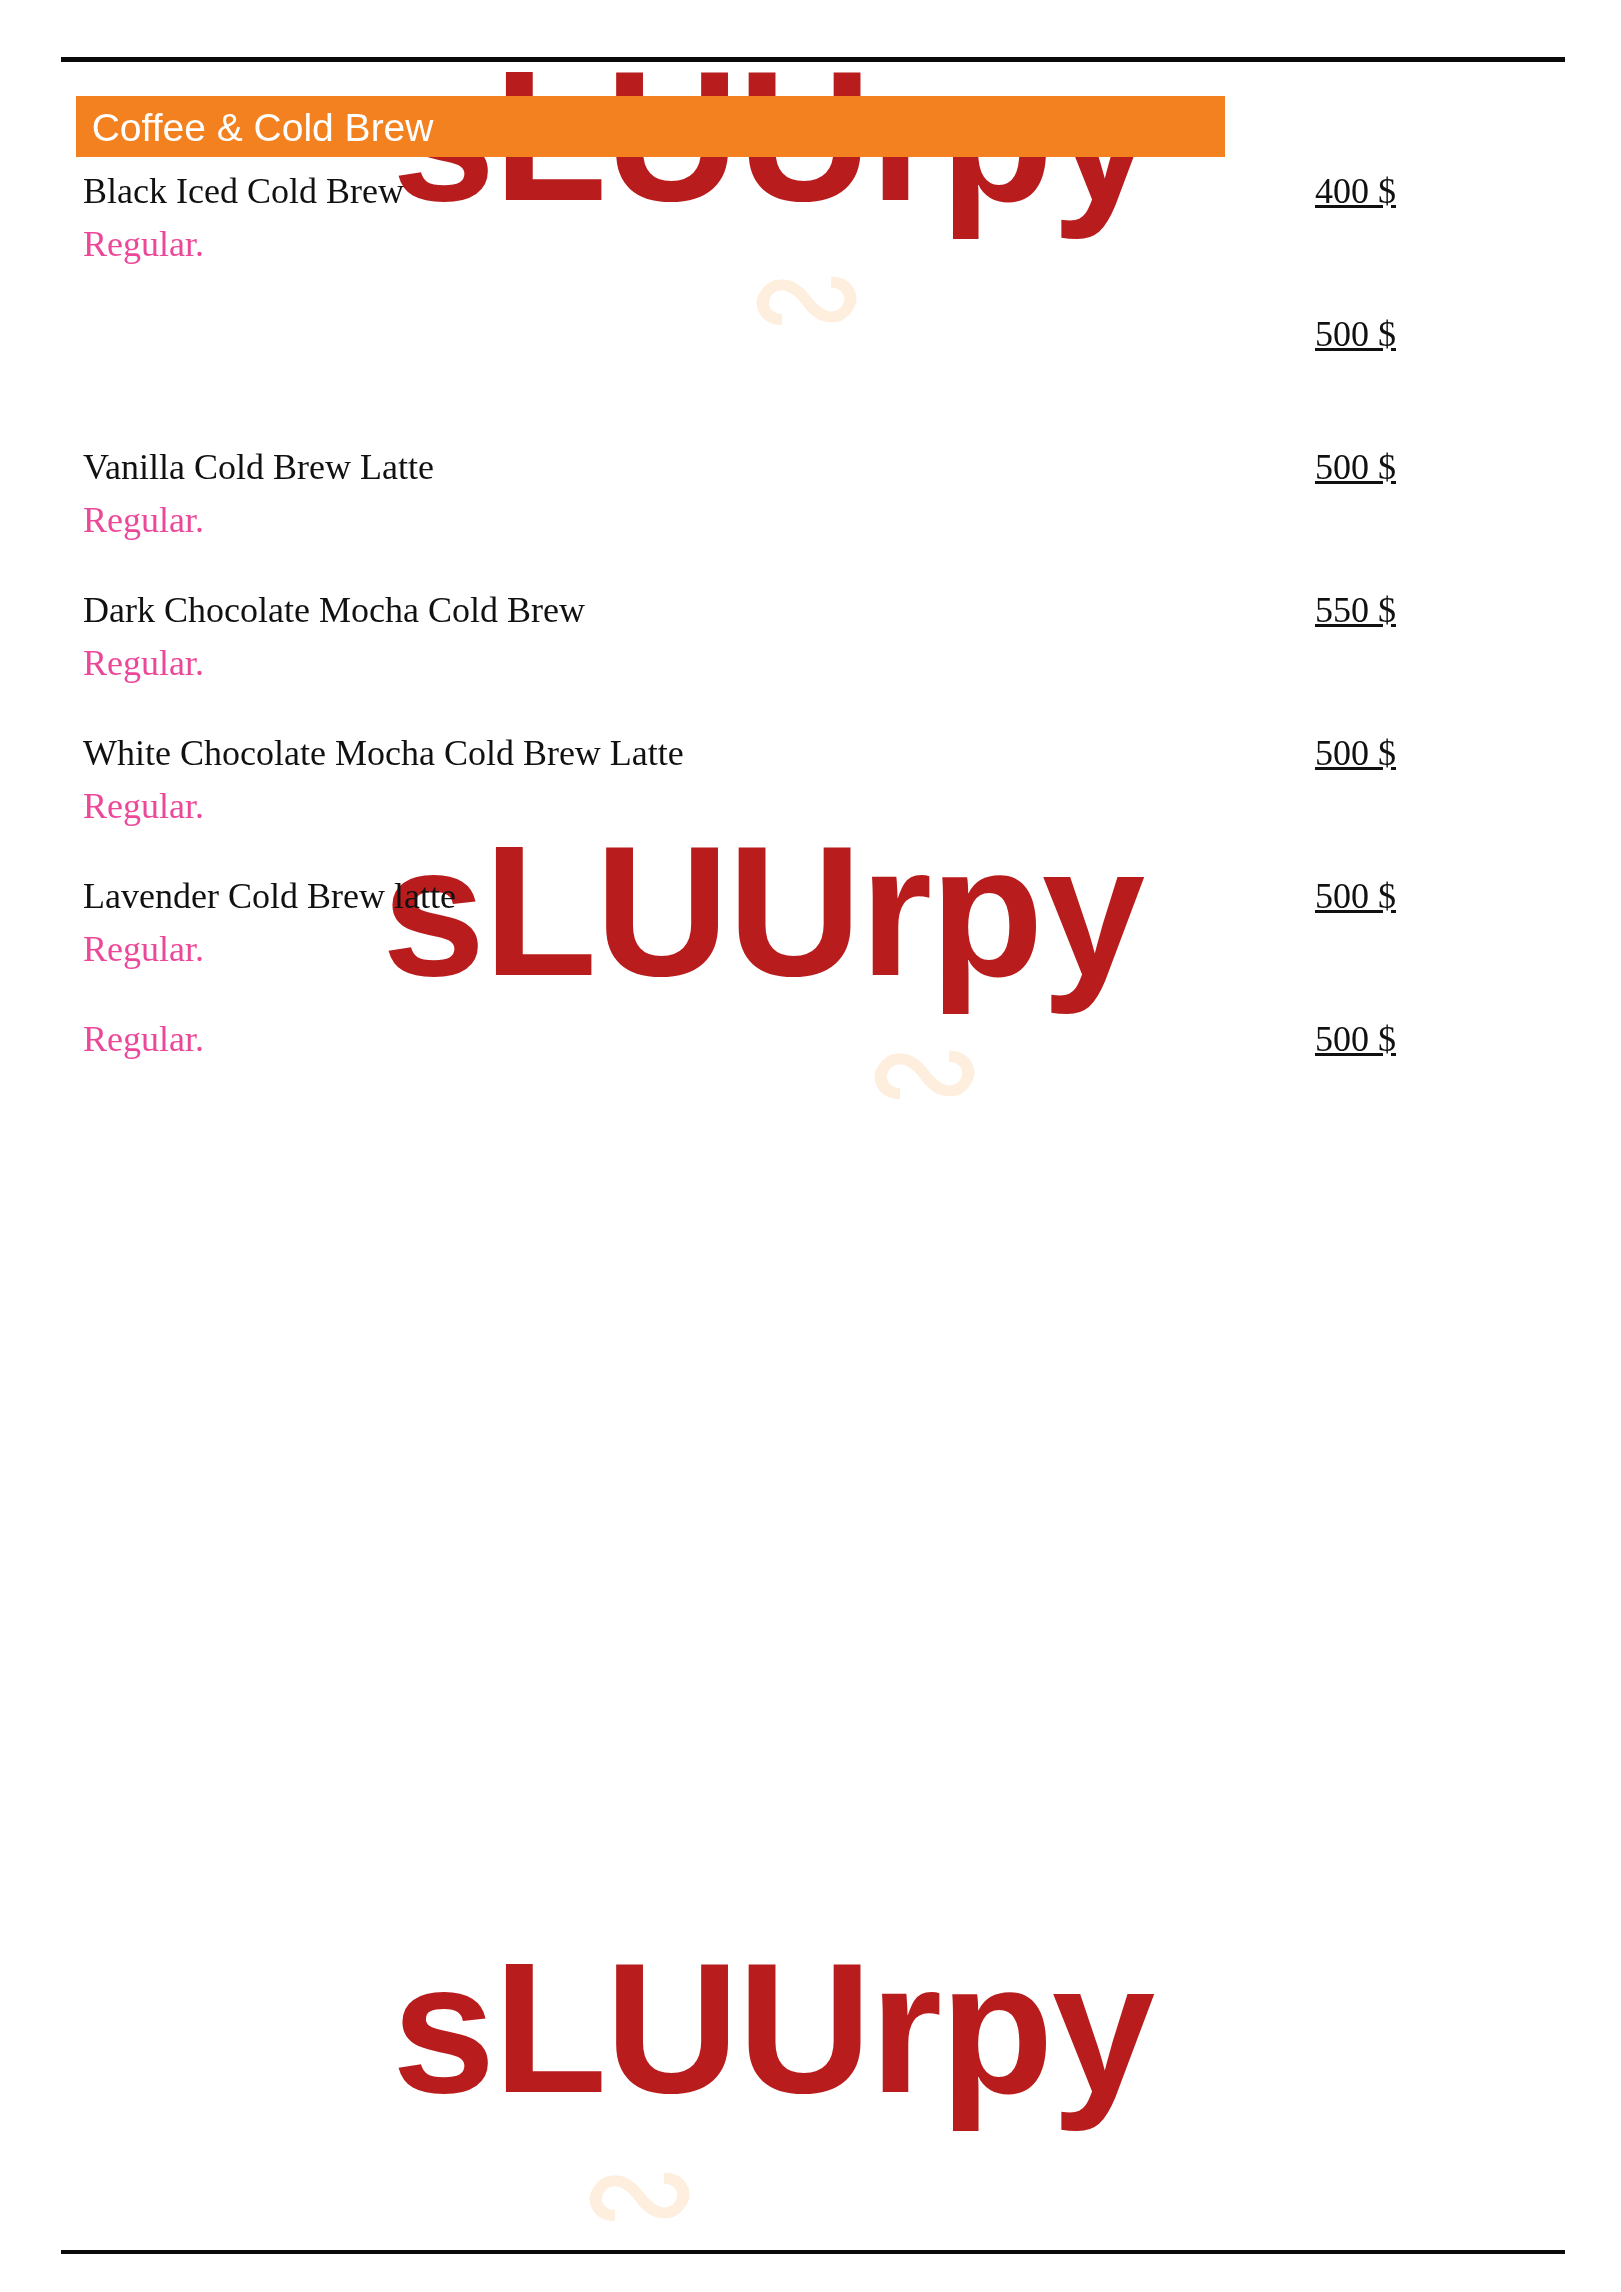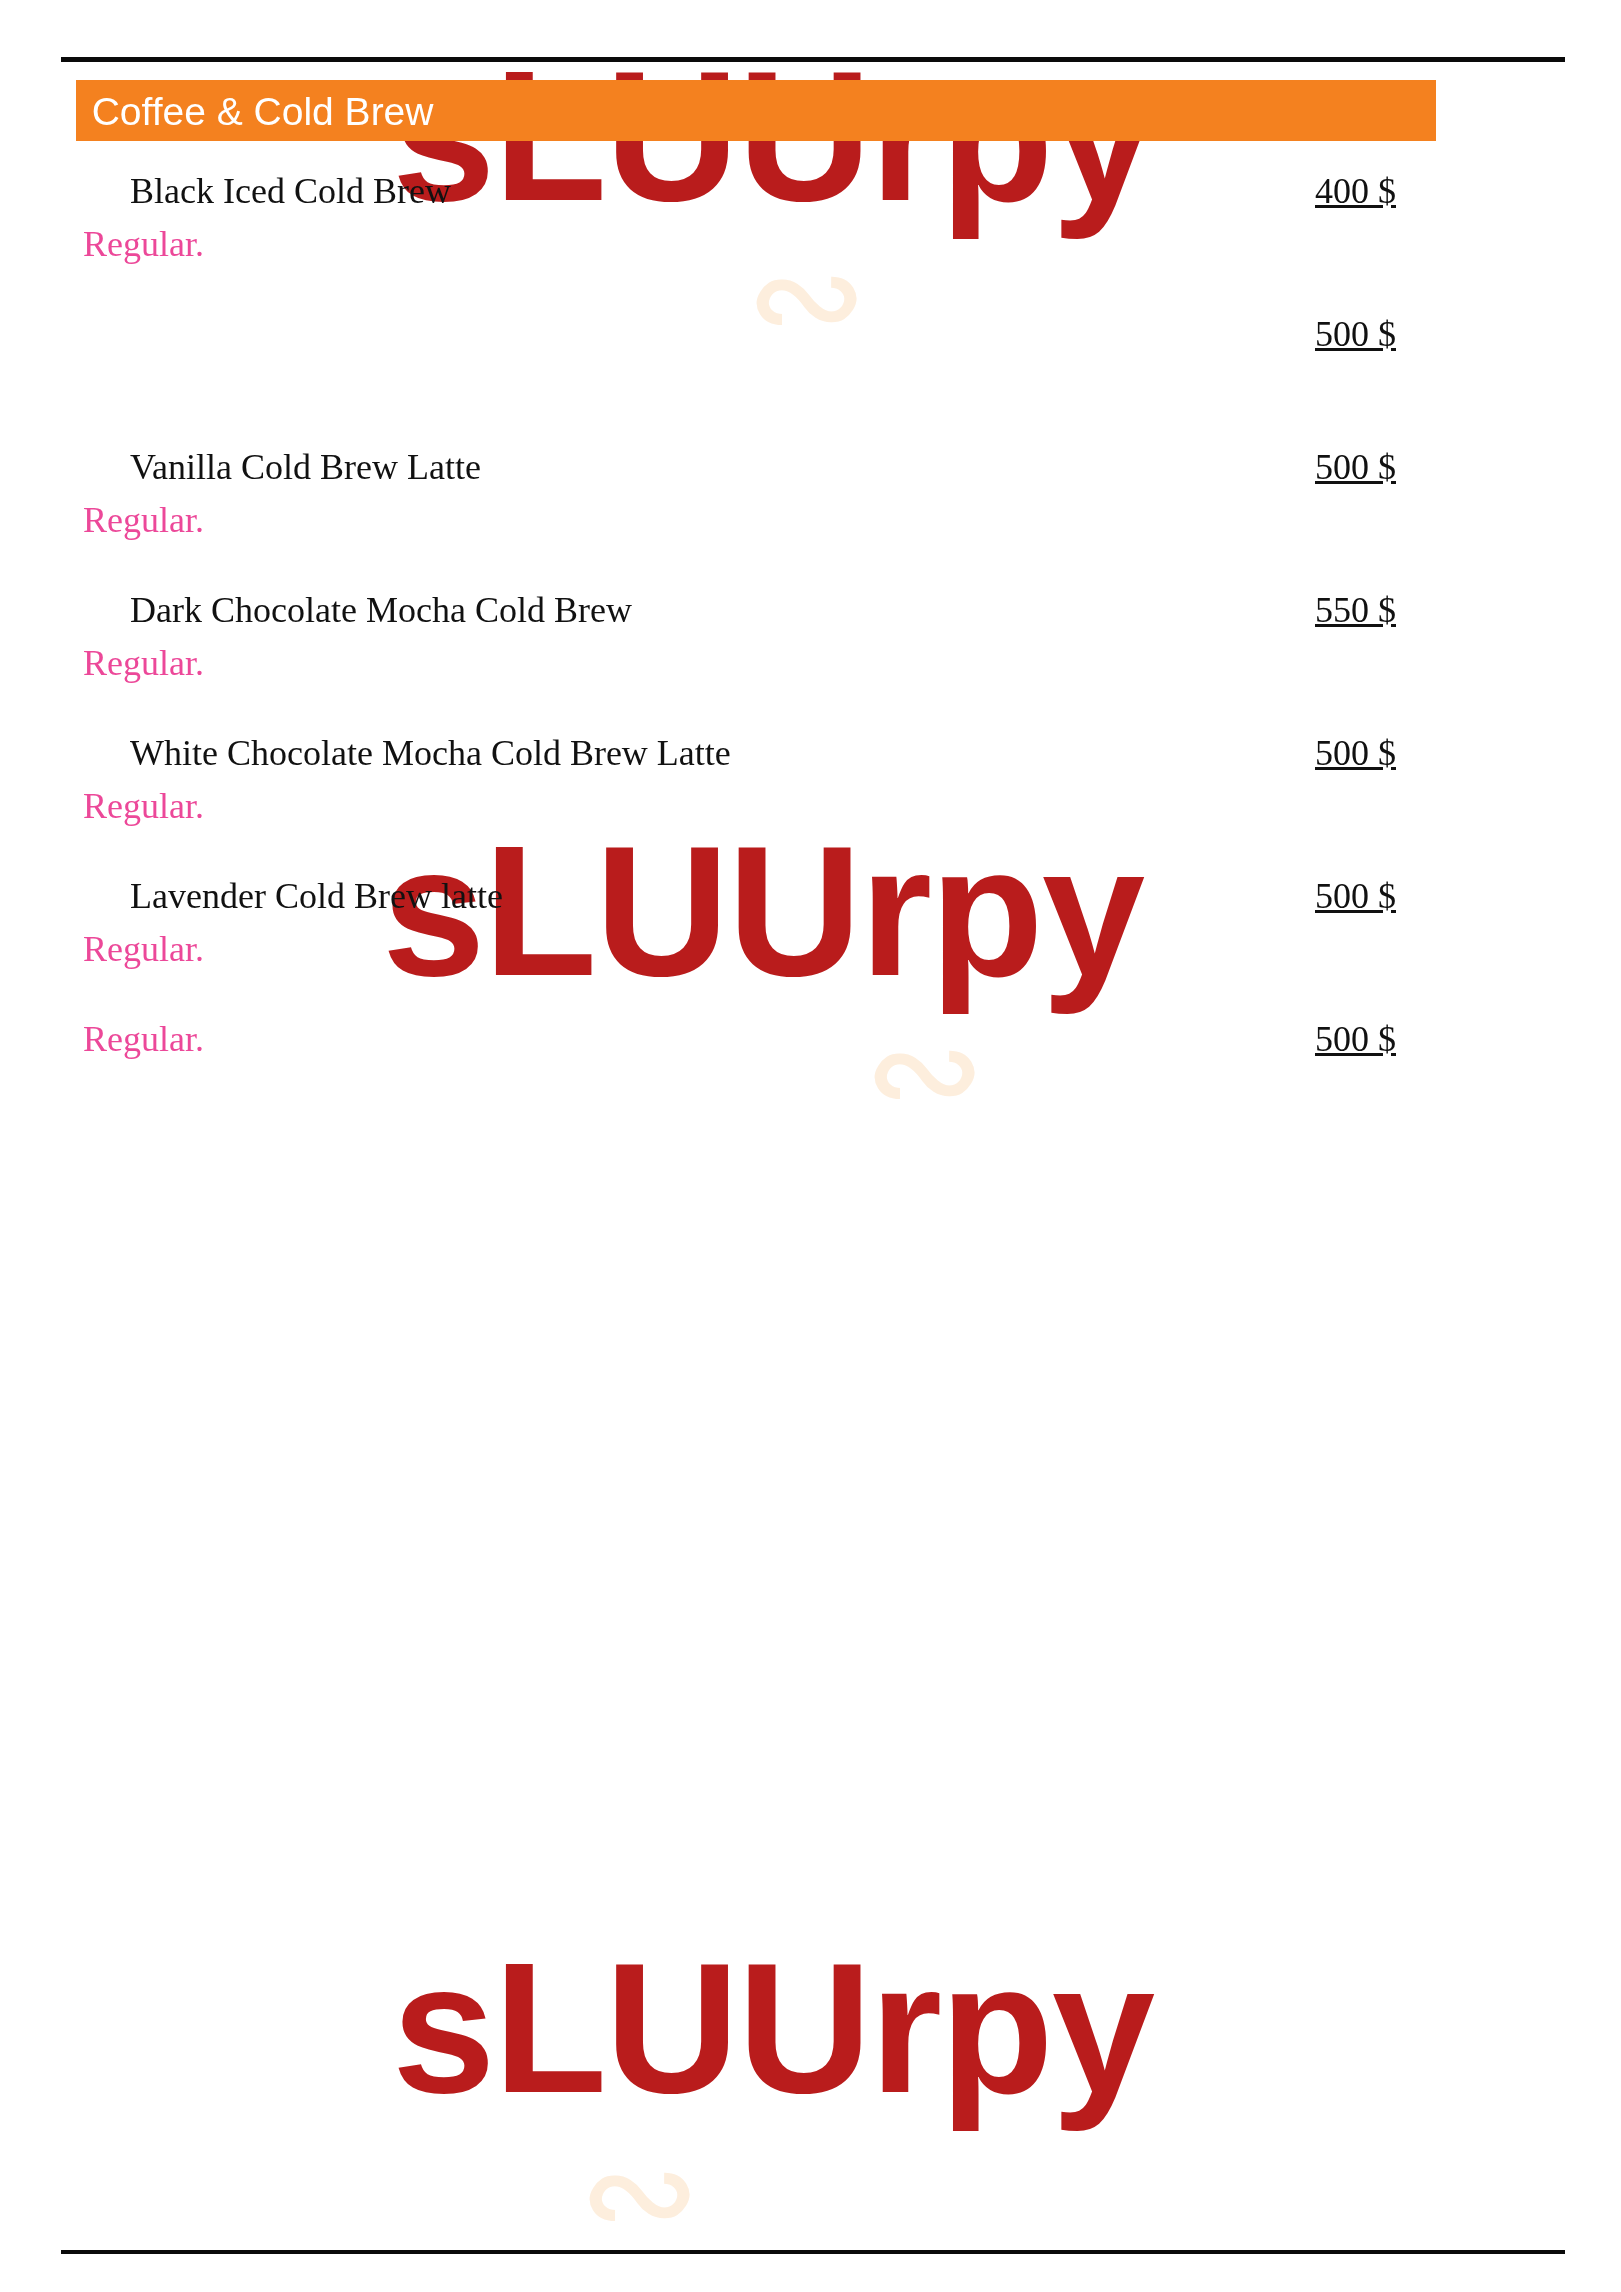--- a/index.html
+++ b/index.html
@@ -76,24 +76,25 @@
     pointer-events: none;
   }
   .sw-1 { left: 745px; top: 211px; }
   .sw-2 { left: 863px; top: 985px; }
   .sw-3 { left: 578px; top: 2107px; }
 
   
   .section-band {
     position: absolute;
     left: 76px;
-    top: 80px;
-    width: 1360px;
+    top: 96px;
+    width: 1124px;
     height: 61px;
     background: #f4811f;
+    padding-left: 25px;
   }
   .section-band-title {
     position: absolute;
     left: 15.7px;
     top: 5.9px;
     font-family: "Liberation Sans", sans-serif;
     font-size: 39px;
     color: #ffffff;
     letter-spacing: 0px;
     line-height: 51px;
@@ -111,21 +112,20 @@
     margin-bottom: 37px;
     min-height: 96px;
   }
   .item-text {
     width: 1127px;
   }
   .item-name {
     font-size: 36px;
     line-height: 53px;
     color: #111111;
-    margin-left: 47px;
   }
   .item-desc {
     font-size: 36px;
     line-height: 53px;
     color: #ec4899;
   }
   .item-price {
     position: absolute;
     right: 0;
     top: 0;

